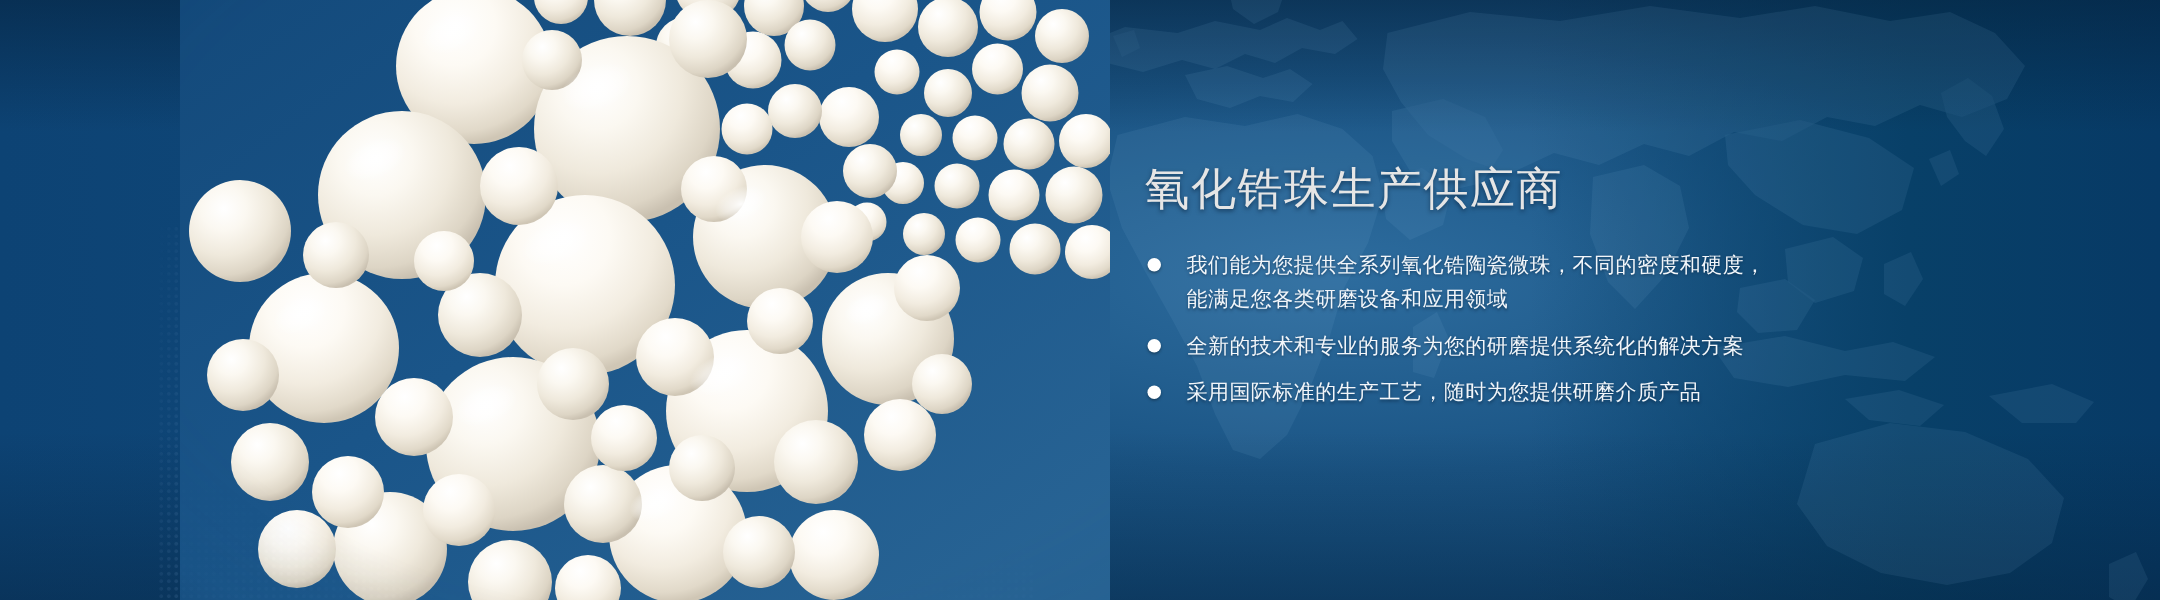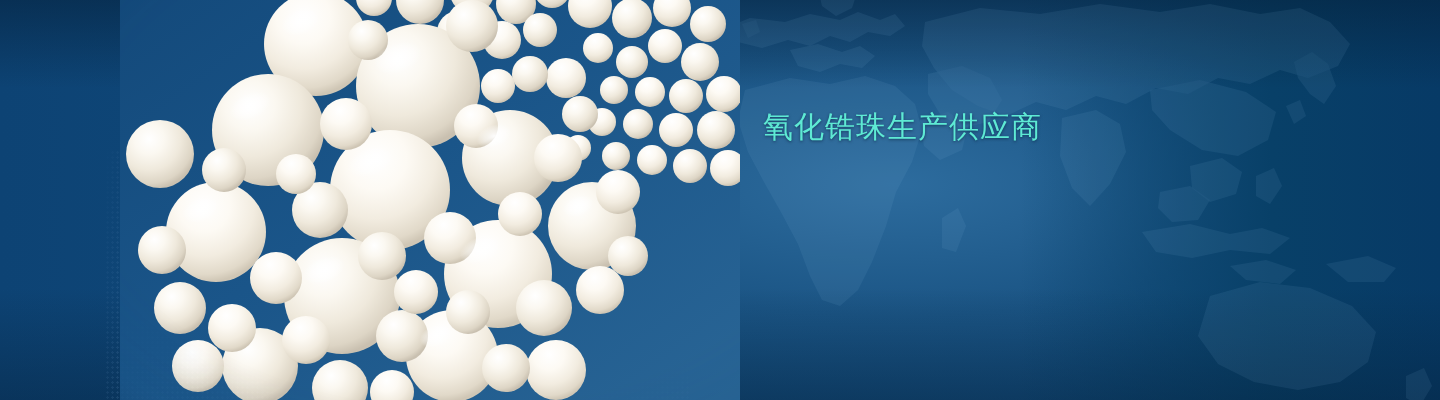--- a/index.html
+++ b/index.html
@@ -73,21 +73,21 @@
   .beads-wrap svg { width:100%; height:100%; display:block; }
 
   
   .content {
     position:absolute; left:763px; top:108px;
     width:620px;
   }
   .title {
     font-size:30px;
     line-height:38px;
-    color:#5eead4;
+    color:#e5e5e5;
     font-weight:400;
     letter-spacing:1px;
     text-shadow:0 1px 3px rgba(2,22,44,0.55);
     white-space:nowrap;
   }
   .bullets {
     margin-top:19px;
     list-style:none;
   }
   .bullet-item {
@@ -293,15 +293,34 @@
           <ellipse cx="458" cy="228" rx="16" ry="10" fill="url(#specG)" transform="rotate(-22 458 228)"></ellipse>
           <ellipse cx="316" cy="358" rx="17" ry="11" fill="url(#specG)" transform="rotate(-22 316 358)"></ellipse>
         </g>
       </g>
     </svg>
   </div>
 
   <div class="content">
     <h1 class="title">氧化锆珠生产供应商</h1>
 
+    <ul class="bullets">
+
+      <li class="bullet-item">
+        <span class="bullet-dot"></span>
+        <span class="bullet-line">我们能为您提供全系列氧化锆陶瓷微珠，不同的密度和硬度，</span>
+        <span class="bullet-line">能满足您各类研磨设备和应用领域</span>
+      </li>
+
+      <li class="bullet-item">
+        <span class="bullet-dot"></span>
+        <span class="bullet-line">全新的技术和专业的服务为您的研磨提供系统化的解决方案</span>
+      </li>
+
+      <li class="bullet-item">
+        <span class="bullet-dot"></span>
+        <span class="bullet-line">采用国际标准的生产工艺，随时为您提供研磨介质产品</span>
+      </li>
+
+    </ul>
   </div>
 
 </div>
 
 </body></html>

